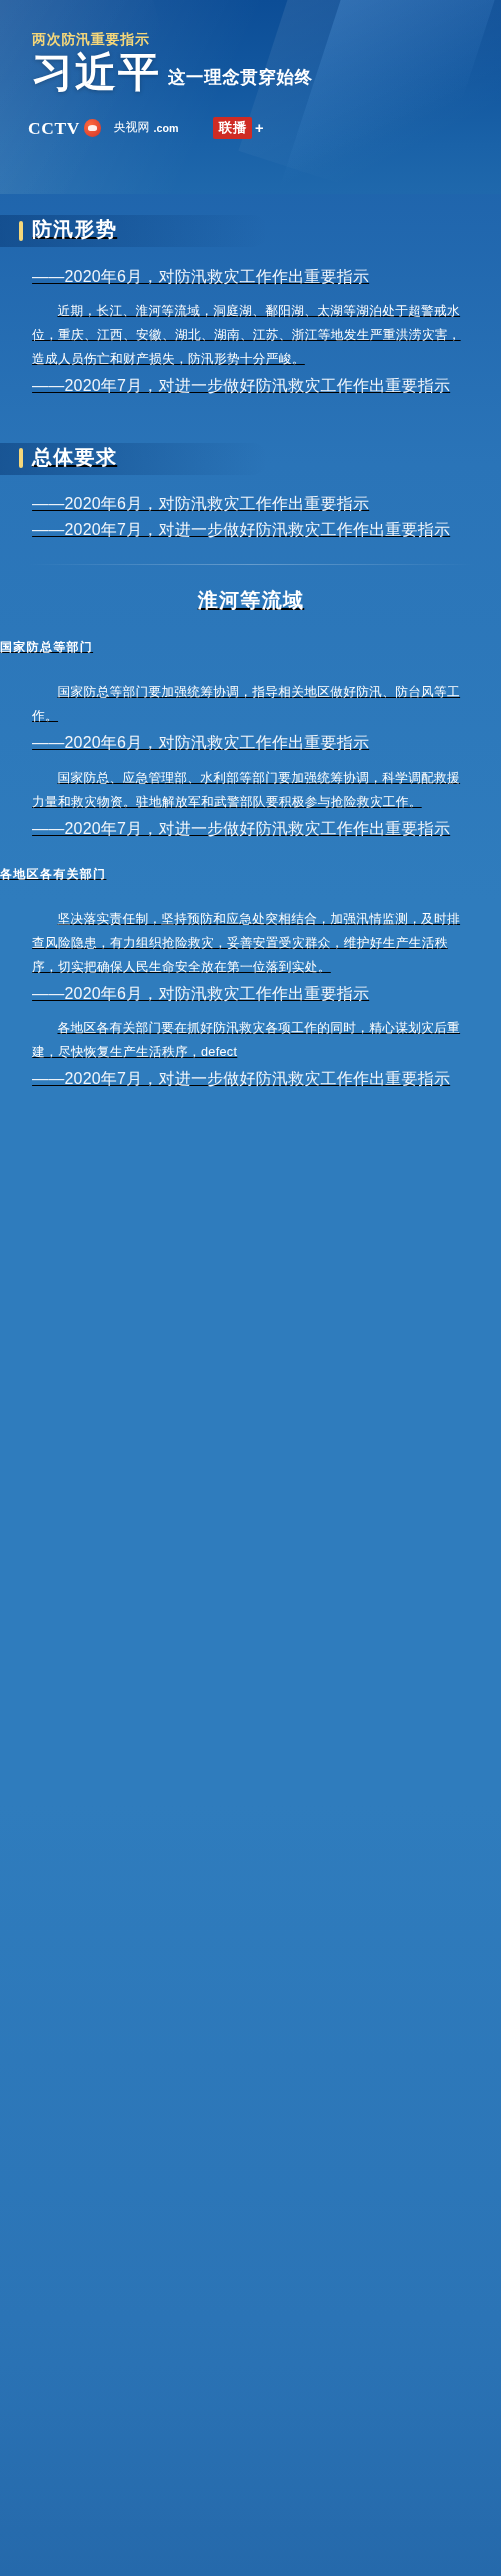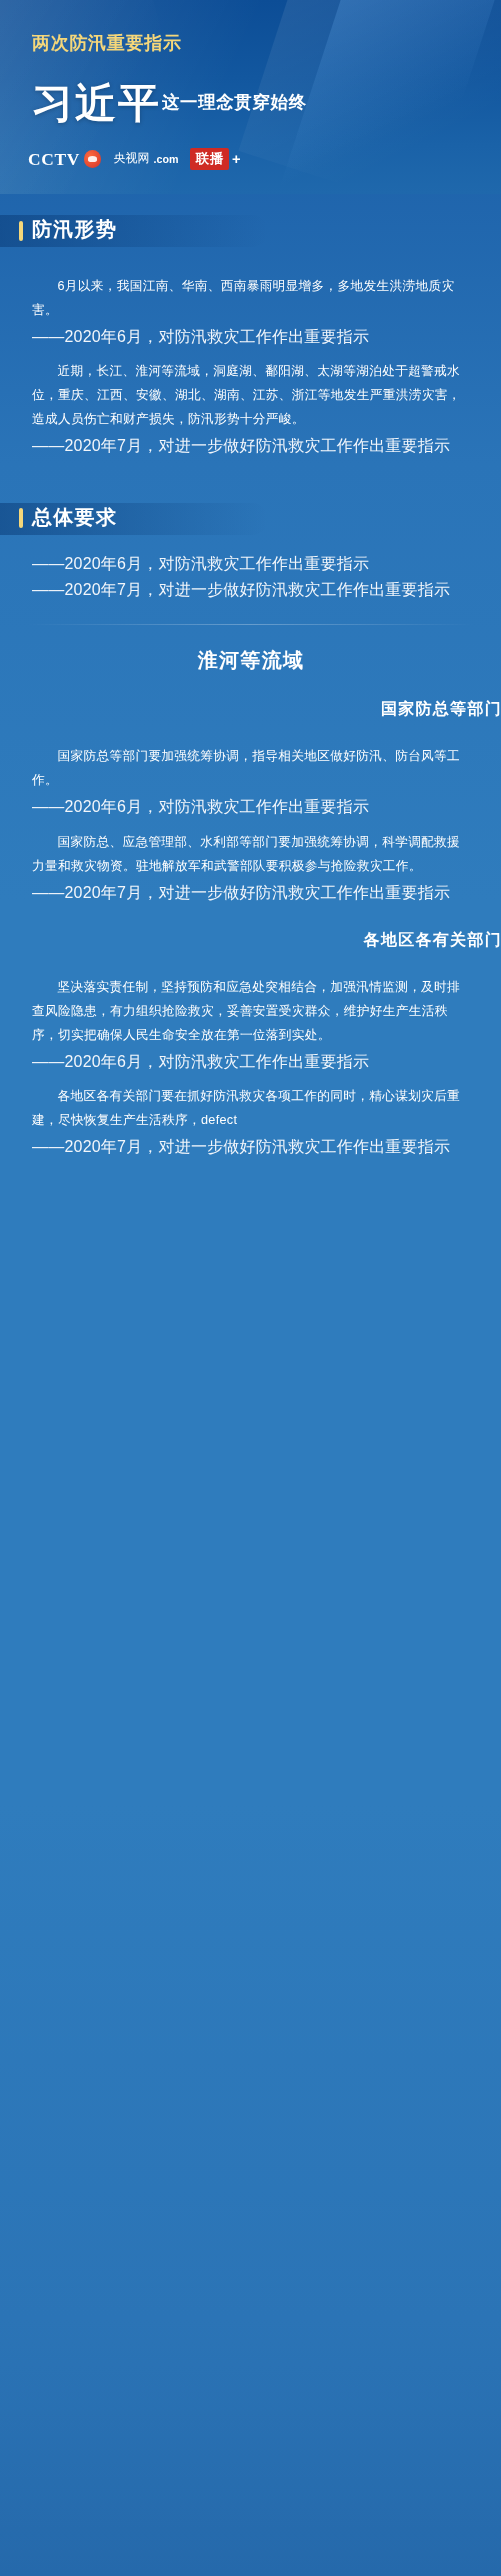--- a/index.html
+++ b/index.html
@@ -52,30 +52,30 @@
     width: 154px;
     height: 201px;
     background: linear-gradient(150deg, rgba(120,190,255,0.22), rgba(30,90,160,0.0) 65%);
     transform: skewX(-18deg);
   }
   .hd-inner {
     position: relative;
     padding: 31px 0 0 32px;
   }
   .hd-sub {
-    font-size: 18px;
+    font-size: 14px;
     font-weight: bold;
     color: #f5d77a;
     letter-spacing: 0.7px;
-    margin-bottom: 28px;
+    margin-bottom: 3px;
   }
   .hd-main {
     display: flex;
-    align-items: center;
-    gap: 1px;
+    align-items: flex-end;
+    gap: 7px;
   }
   .hd-name {
     font-size: 41px;
     font-weight: bold;
     color: #ffffff;
     letter-spacing: 2px;
     line-height: 1;
     text-shadow: 0 1.3px 4px rgba(0,0,0,0.25);
   }
   .hd-tail {
@@ -130,38 +130,40 @@
   .logo-cctv .cn {
     font-size: 12px;
     color: #ffffff;
     line-height: 1.1;
     margin-left: 8px;
   }
   .logo-xwlb {
     display: flex;
     align-items: center;
     gap: 2.7px;
+    margin-left: 23px;
   }
   .logo-xwlb .mark {
     background: #cf2b24;
     color: #ffffff;
     font-size: 13.4px;
     font-weight: bold;
     padding: 2px 5.4px;
     border-radius: 2px;
     letter-spacing: 0.7px;
   }
   .logo-xwlb .plus {
     color: #ffffff;
     font-size: 14.7px;
     font-weight: bold;
   }
   
   .body {
     padding: 0 0 40px 0;
+    text-decoration: underline;
   }
   .sec-title {
     position: relative;
     margin: 17.4px 0 6.7px 0;
     padding: 0 0 0 32px;
     height: 37px;
     display: flex;
     align-items: center;
   }
   .sec-title .bar {
@@ -187,22 +189,22 @@
     font-size: 20px;
     font-weight: bold;
     color: #ffffff;
     letter-spacing: 1.3px;
   }
   .sec-title.center {
     justify-content: center;
     padding-left: 0;
   }
   .sub-title {
-    text-align: right;
-    font-size: 16px;
+    text-align: left;
+    font-size: 12px;
     font-weight: bold;
     color: #ffffff;
     letter-spacing: 1.3px;
     margin: 20px 0 5.4px 0;
   }
   .card {
     margin: 0 14.7px 0 14.7px;
     padding: 6.7px 0 6.7px 0;
   }
   .para {
@@ -261,21 +263,20 @@
   </div>
 
   <div class="body">
 
     <div class="sec-title">
       <div class="bar"></div>
       <div class="tick"></div>
       <div class="t">防汛形势</div>
     </div>
     <div class="card">
-      <p class="para">6月以来，我国江南、华南、西南暴雨明显增多，多地发生洪涝地质灾害。</p>
       <p class="source">——2020年6月，对防汛救灾工作作出重要指示</p>
       <p class="para">近期，长江、淮河等流域，洞庭湖、鄱阳湖、太湖等湖泊处于超警戒水位，重庆、江西、安徽、湖北、湖南、江苏、浙江等地发生严重洪涝灾害，造成人员伤亡和财产损失，防汛形势十分严峻。</p>
       <p class="source">——2020年7月，对进一步做好防汛救灾工作作出重要指示</p>
     </div>
 
     <div class="divider"></div>
 
     <div class="sec-title">
       <div class="bar"></div>
       <div class="tick"></div>

